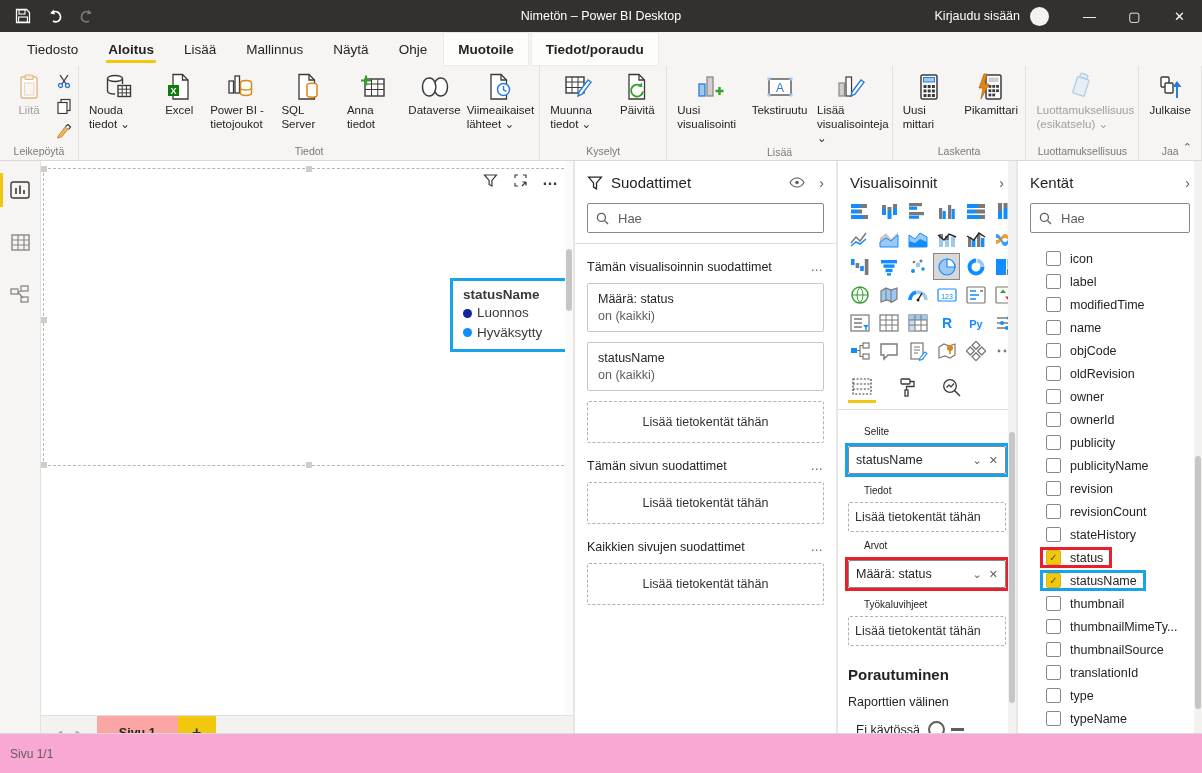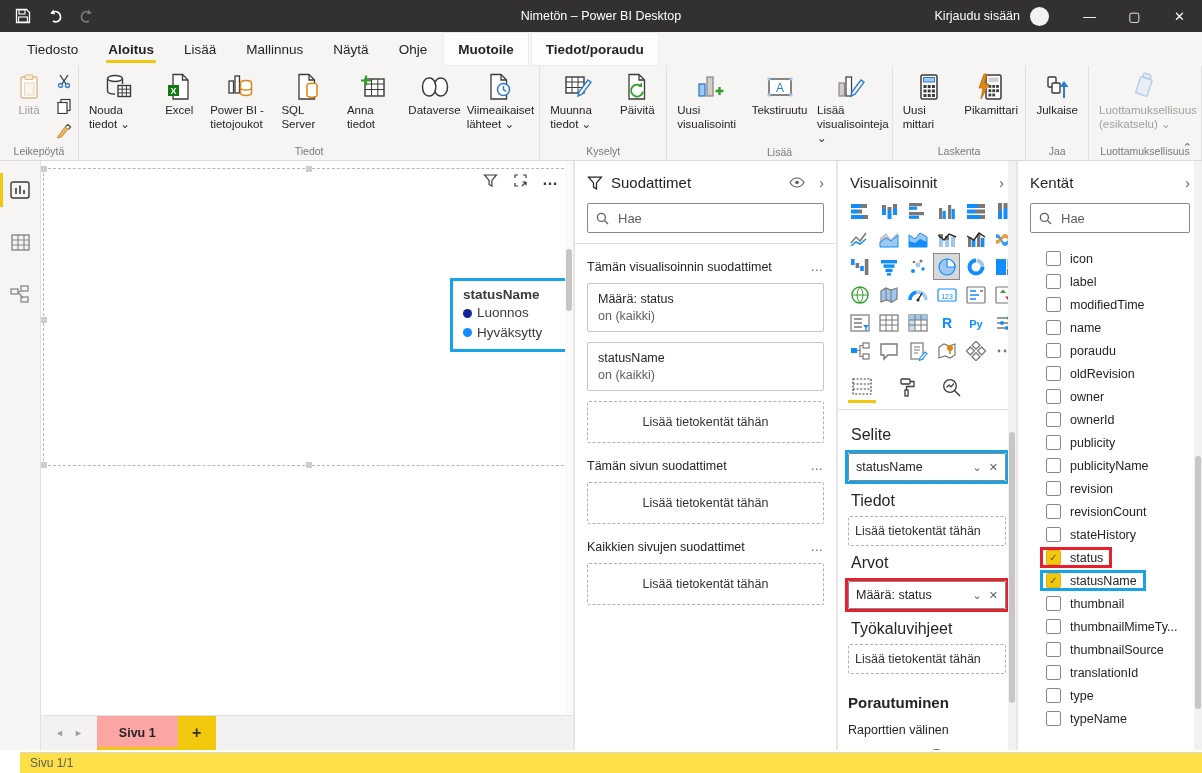--- a/index.html
+++ b/index.html
@@ -89,21 +89,21 @@
 
   
   .vizpanel{width:178px;}
   .vizgrid{display:grid;grid-template-columns:repeat(6,1fr);gap:1px 2px;padding:2px 8px 4px;}
   .vzcell{width:25px;height:25px;display:flex;align-items:center;justify-content:center;border:1px solid transparent;}
   .vzcell.sel{background:#d8d8d8;border:1px solid #8a8886;}
   .vz-tabs{display:flex;gap:26px;padding:10px 14px 6px;border-bottom:1px solid #e1dfdd;}
   .vz-tab{position:relative;padding-bottom:6px;}
   .vz-tab.active::after{content:"";position:absolute;left:-4px;right:-4px;bottom:0;height:3px;background:#f2c80f;}
   .wells{padding:8px 10px 0;}
-  .well-label{font-size:16px;color:#252423;margin:8px 3px 6px;}
+  .well-label{font-size:10px;color:#252423;margin:8px 16px 6px;}
   .pillwrap{border:3px solid transparent;margin:0 -3px;}
   .pillwrap.hl-blue{border-color:#18a3e8;}
   .pillwrap.hl-red{border-color:#e8202d;}
   .pill{display:flex;align-items:center;height:26px;border:1px solid #8a8886;border-radius:2px;padding:0 7px;font-size:12.5px;color:#252423;background:#fff;}
   .pill .sp{flex:1;}
   .pill .mini{color:#605e5c;font-size:11px;margin-left:7px;}
   .wdrop{border:1px dashed #b3b0ad;border-radius:2px;padding:7px 6px;font-size:12.5px;color:#323130;background:#fff;}
   .drill-title{font-size:15px;font-weight:700;color:#252423;margin:20px 0 12px;}
   .drill-sub{font-size:12.5px;color:#252423;margin-bottom:12px;}
   .toggle-row{display:flex;align-items:center;gap:8px;font-size:12.5px;color:#252423;padding-left:8px;}
@@ -117,21 +117,21 @@
   .flist{padding:4px 0 0;}
   .frow{display:flex;align-items:center;height:23px;padding-left:22px;}
   .fwrap{display:flex;align-items:center;gap:9px;border:3px solid transparent;padding:0 6px 0 3px;}
   .fwrap.hl-red{border-color:#e8202d;}
   .fwrap.hl-blue{border-color:#18a3e8;}
   .cb{width:13px;height:13px;border:1px solid #8a8886;border-radius:2px;background:#fff;display:flex;align-items:center;justify-content:center;font-size:10px;color:#5a4d00;}
   .cb.on{background:#f2c80f;border-color:#d9b40c;}
   .fname{font-size:12.5px;color:#252423;white-space:nowrap;}
 
   
-  .statusbar{position:absolute;left:0;right:0;bottom:0;height:21px;background:#fde047;border-top:1px solid #dbd9d7;display:flex;align-items:center;font-size:12px;color:#605e5c;padding-left:10px;box-sizing:border-box;margin-left:20px;}
+  .statusbar{position:absolute;left:0;right:0;bottom:0;height:40px;background:#f9a8d4;border-top:1px solid #dbd9d7;display:flex;align-items:center;font-size:12px;color:#605e5c;padding-left:10px;box-sizing:border-box;}
   svg{display:block;}
 </style>
 </head>
 <body>
 
 <div id="app">
 
   <div class="titlebar">
     <div class="tb-left">
       <span class="tb-ic">
@@ -398,49 +398,49 @@
                 <path d="M8 2L3 16h4l-2 11L13 12H8l3-10z" fill="#e08614" stroke="#b96a0a" stroke-width="0.8"></path>
               </svg>
             </span>
             <span class="lbl">Pikamittari</span>
           </div>
         </div>
         <div class="rlabel">Laskenta</div>
       </div>
       <div class="rgroup">
         <div class="ritems">
+          <div class="rbtn dis wide">
+            <span class="ric">
+              <svg width="30" height="30" viewBox="0 0 30 30">
+                <g opacity="0.55">
+                  <rect x="8" y="6" width="12" height="17" rx="1" transform="rotate(18 14 14)" fill="#dbe9f7" stroke="#7fb2e0" stroke-width="1.4"></rect>
+                  <rect x="13" y="2" width="8" height="4" rx="2" transform="rotate(18 17 4)" fill="#dbe9f7" stroke="#7fb2e0" stroke-width="1.4"></rect>
+                </g>
+              </svg>
+            </span>
+            <span class="lbl">Luottamuksellisuus (esikatselu) ⌄</span>
+          </div>
+        </div>
+        <div class="rlabel">Luottamuksellisuus</div>
+      </div>
+      <div class="rgroup">
+        <div class="ritems">
           <div class="rbtn">
             <span class="ric">
               <svg width="30" height="30" viewBox="0 0 30 30">
                 <rect x="6" y="5" width="8" height="10" rx="1" fill="#fff" stroke="#3b3a39" stroke-width="1.4"></rect>
                 <rect x="10" y="11" width="8" height="10" rx="1" fill="#fff" stroke="#3b3a39" stroke-width="1.4"></rect>
                 <path d="M22 26V12" stroke="#2b7cd3" stroke-width="2"></path>
                 <path d="M22 9l-4.5 6h9z" fill="#2b7cd3"></path>
               </svg>
             </span>
             <span class="lbl">Julkaise</span>
           </div>
         </div>
         <div class="rlabel">Jaa</div>
-      </div>
-      <div class="rgroup">
-        <div class="ritems">
-          <div class="rbtn dis wide">
-            <span class="ric">
-              <svg width="30" height="30" viewBox="0 0 30 30">
-                <g opacity="0.55">
-                  <rect x="8" y="6" width="12" height="17" rx="1" transform="rotate(18 14 14)" fill="#dbe9f7" stroke="#7fb2e0" stroke-width="1.4"></rect>
-                  <rect x="13" y="2" width="8" height="4" rx="2" transform="rotate(18 17 4)" fill="#dbe9f7" stroke="#7fb2e0" stroke-width="1.4"></rect>
-                </g>
-              </svg>
-            </span>
-            <span class="lbl">Luottamuksellisuus (esikatselu) ⌄</span>
-          </div>
-        </div>
-        <div class="rlabel">Luottamuksellisuus</div>
       </div>
     </div>
 
   <div class="main">
 
     <div class="viewbar" id="view-sidebar">
         <div class="vitem active">
           <svg width="20" height="18" viewBox="0 0 20 18">
             <rect x="1" y="1" width="18" height="16" rx="2" fill="none" stroke="#3b3a39" stroke-width="1.4"></rect>
             <path d="M6 13V7M10 13V4.5M14 13V9" stroke="#3b3a39" stroke-width="1.6"></path>
@@ -950,21 +950,21 @@
           </div>
           <div class="frow">
             <span class="fwrap">
               <span class="cb"></span>
               <span class="fname">name</span>
             </span>
           </div>
           <div class="frow">
             <span class="fwrap">
               <span class="cb"></span>
-              <span class="fname">poraudu</span>
+              <span class="fname">objCode</span>
             </span>
           </div>
           <div class="frow">
             <span class="fwrap">
               <span class="cb"></span>
               <span class="fname">oldRevision</span>
             </span>
           </div>
           <div class="frow">
             <span class="fwrap">

